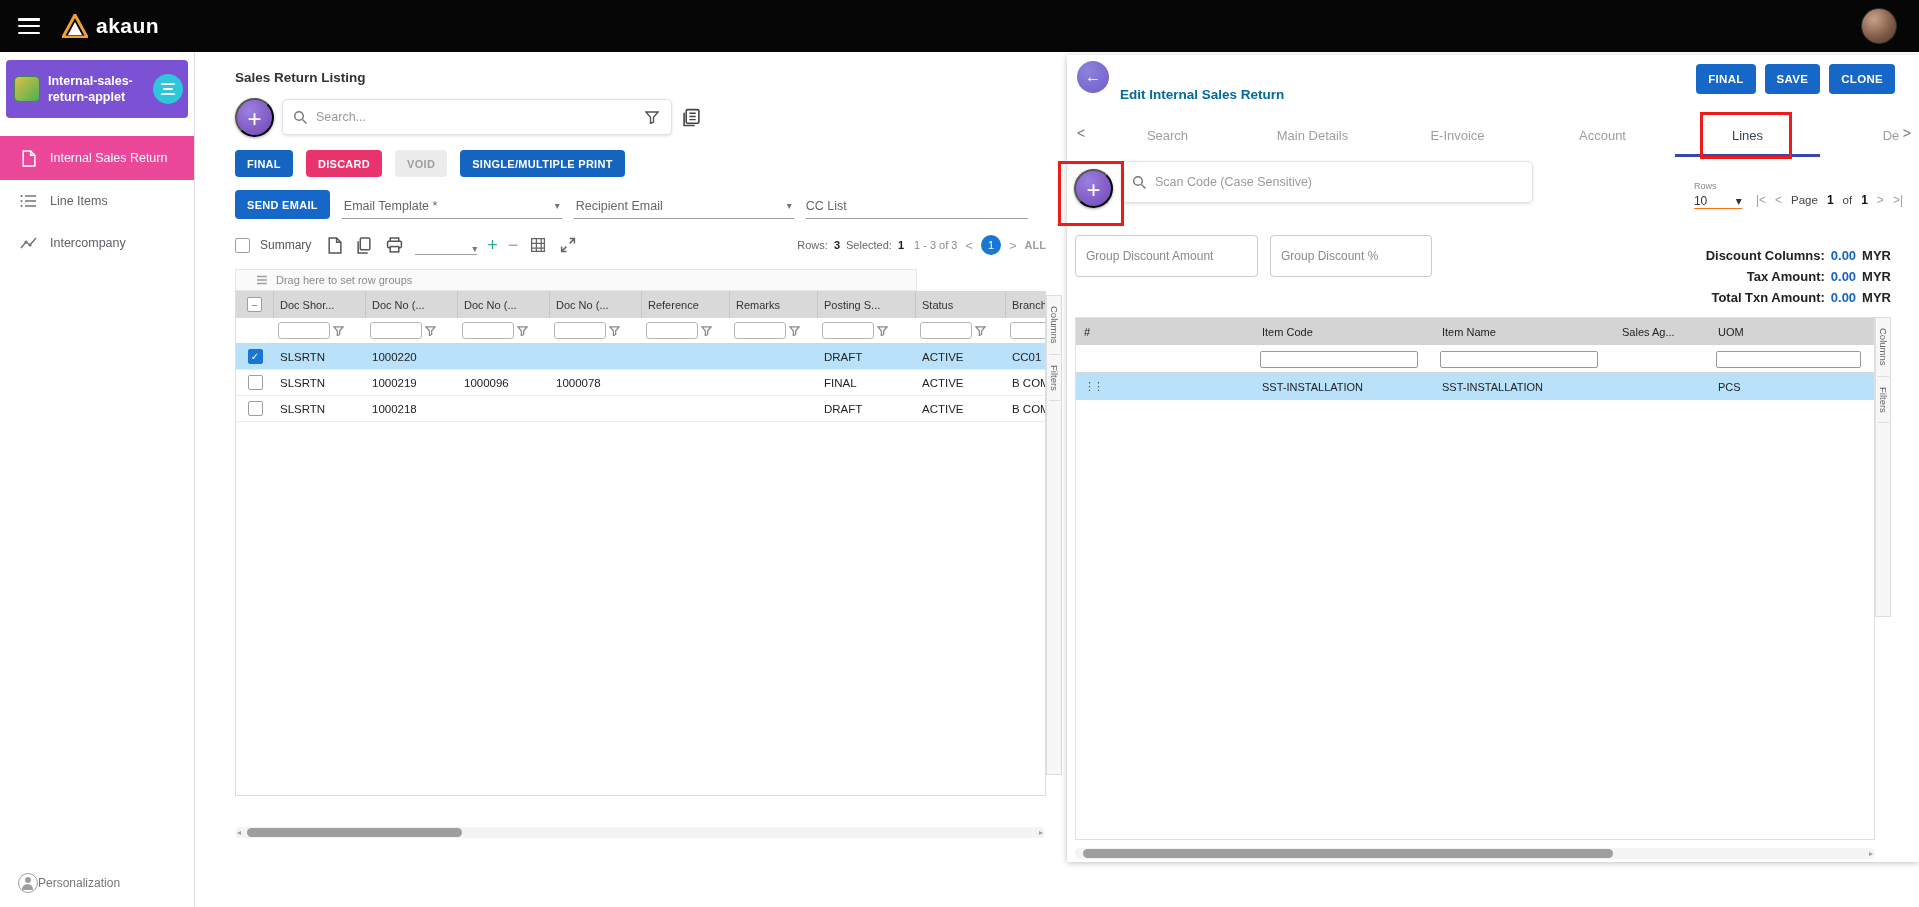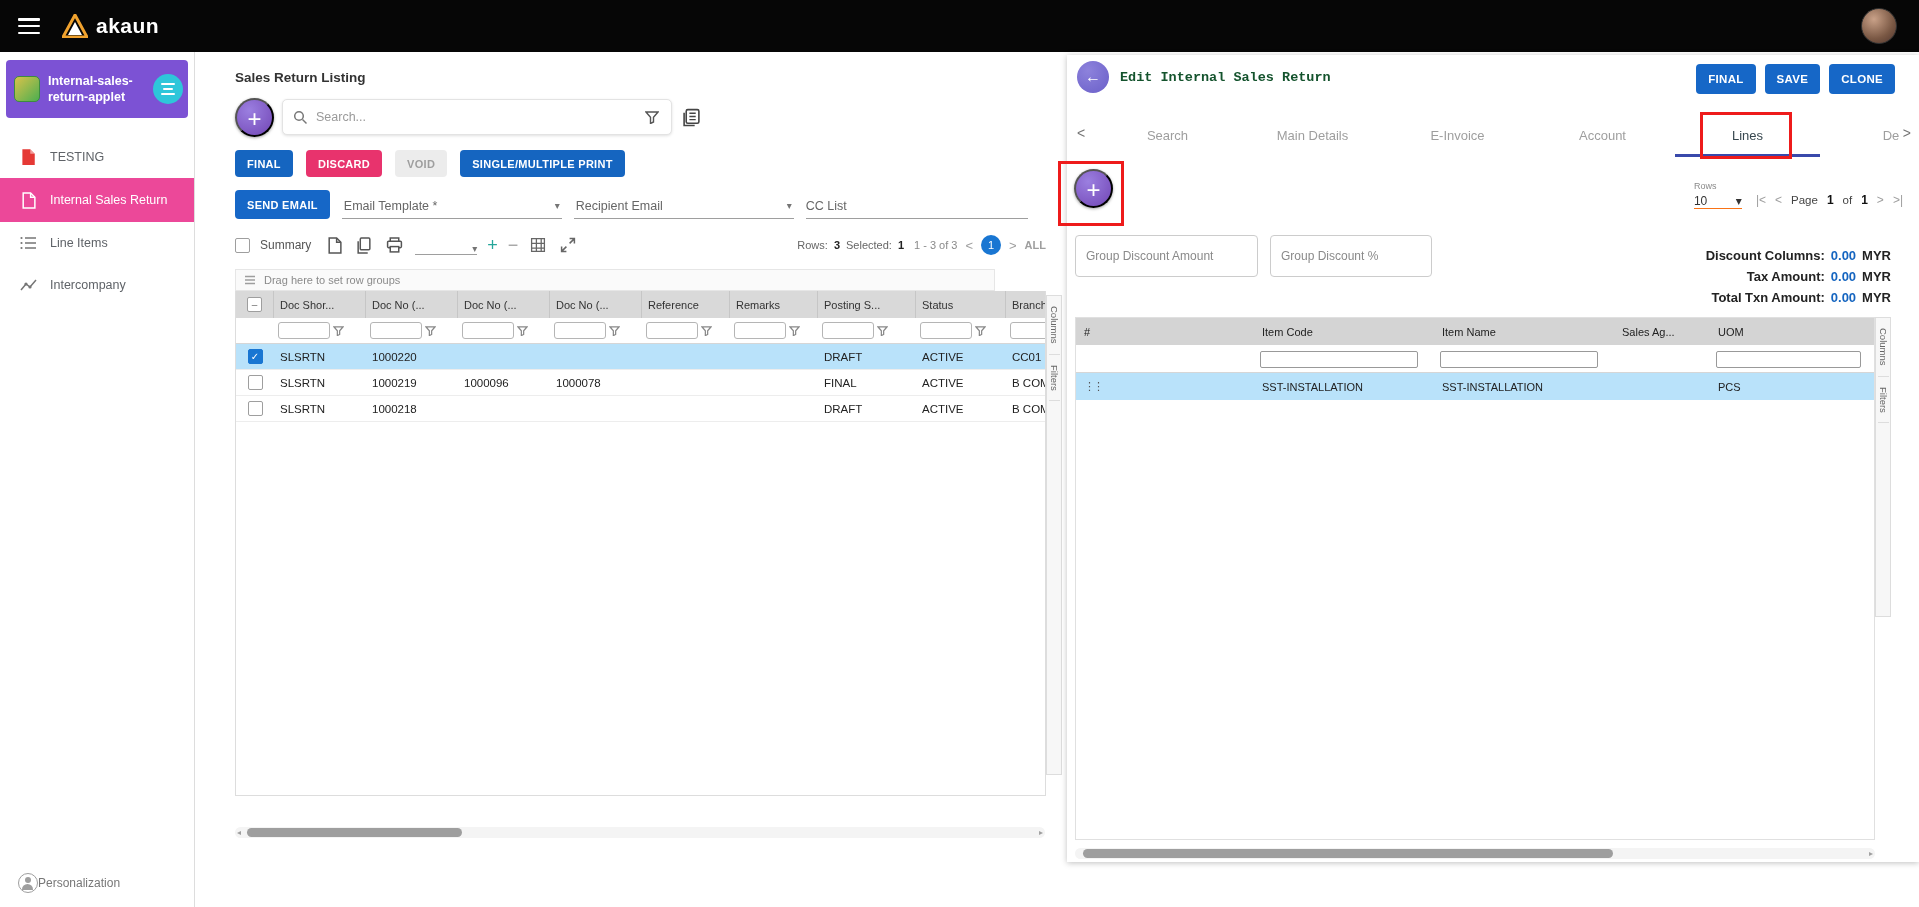--- a/index.html
+++ b/index.html
@@ -76,22 +76,22 @@
   .tb-glyph { font-size:18px; line-height:18px; cursor:pointer; }
   .tb-plus { color:#26a69a; } .tb-minus { color:#9e9e9e; }
   .rows-info { margin-left:auto; font-size:11px; color:#666; display:flex; align-items:center; gap:6px; }
   .rows-info b { color:#222; }
   .pager { display:flex; align-items:center; gap:8px; font-size:11px; color:#8a8a8a; }
   .page-chip { width:20px; height:20px; border-radius:50%; background:#1976d2; color:#fff; font-size:11px;
                display:flex; align-items:center; justify-content:center; }
   .pager .chev { font-size:13px; color:#9e9e9e; cursor:pointer; }
   .pager .all { font-weight:bold; color:#9e9e9e; cursor:pointer; }
 
-  .drag-bar { width:760px; height:22px; background:#fafafa; border:1px solid #e6e6e6; display:flex; align-items:center;
-              gap:8px; padding:0 8px; font-size:11px; color:#8a8a8a; }
+  .drag-bar { width:682px; height:22px; background:#fafafa; border:1px solid #e6e6e6; display:flex; align-items:center;
+              gap:8px; padding:0 20px; font-size:11px; color:#8a8a8a; }
   .grid-box { position:relative; width:811px; height:505px; border:1px solid #ddd; border-top:none; overflow:hidden; background:#fff; }
   .g-row { display:flex; width:850px; }
   .g-head { background:#d9d9d9; height:27px; align-items:center; font-size:11px; color:#333; }
   .g-head .g-cell { border-right:1px solid #c6c6c6; height:100%; display:flex; align-items:center; padding:0 6px; cursor:pointer; }
   .g-cell { flex:0 0 auto; overflow:hidden; white-space:nowrap; }
   .w-cb{width:38px; display:flex; align-items:center; justify-content:center;}
   .w1{width:92px}.w2{width:92px}.w3{width:92px}.w4{width:92px}.w5{width:88px}.w6{width:88px}.w7{width:98px}.w8{width:90px}.w9{width:80px}
   .g-filter { height:26px; align-items:center; border-bottom:1px solid #d6d6d6; background:#fff; }
   .g-filter .g-cell { display:flex; align-items:center; gap:3px; padding:0 4px; }
   .g-filter input { width:52px; height:17px; border:1px solid #b5b5b5; border-radius:3px; outline:none; font-size:10px; padding:0 3px; }
@@ -103,21 +103,21 @@
   .v-tab { writing-mode:vertical-rl; padding:10px 0; cursor:pointer; border-bottom:1px solid #ddd; }
   .hscroll { position:absolute; height:11px; background:#f4f4f4; border-radius:6px; display:flex; align-items:center; cursor:pointer; }
   .hscroll .thumb { position:absolute; top:1px; height:9px; background:#9e9e9e; border-radius:5px; }
   .scroll-arrow { font-size:8px; color:#9e9e9e; position:absolute; top:1px; }
 
   
   .editor { position:absolute; top:55px; left:1067px; width:852px; height:807px; background:#fff;
             box-shadow:0 1px 6px rgba(0,0,0,.25); }
   .back-btn { position:absolute; left:10px; top:6px; width:32px; height:32px; border-radius:50%; border:none; cursor:pointer;
               background:radial-gradient(circle at 35% 30%, #8d82dc, #6a5fc8); color:#fff; font-size:16px; line-height:30px; }
-  .editor-title { position:absolute; left:53px; top:15px; font-size:13.5px; font-weight:600; color:#14532d;font-family:Liberation Mono, monospace; }
+  .editor-title { position:absolute; left:53px; top:32px; font-size:13.5px; font-weight:600; color:#0369a1; }
   .editor-actions { position:absolute; right:24px; top:9px; display:flex; gap:9px; }
   .editor-actions .btn { height:30px; background:#1667c7; font-size:11.5px; }
   .tabs { position:absolute; left:0; right:0; top:58px; height:44px; display:flex; align-items:center; overflow:hidden;
           padding-left:28px; }
   .tab { flex:0 0 145px; text-align:center; font-size:13px; color:#9e9e9e; cursor:pointer; }
   .tab.active { color:#37474f; }
   .tab-underline { position:absolute; top:99px; left:608px; width:145px; height:3px; background:#3949ab; }
   .tab-chev { position:absolute; top:70px; font-size:14px; color:#757575; cursor:pointer; background:#fff; padding:0 4px; }
   .tab-chev.left { left:6px; } .tab-chev.right { right:4px; }
   .scan-box { position:absolute; left:54px; top:106px; width:412px; height:42px; border:1px solid #e3e3e3; border-radius:5px;
@@ -183,29 +183,20 @@
   <div class="applet-header">
     <span class="applet-icon"></span>
     <span class="applet-title">Internal-sales-return-applet</span>
     <span class="applet-toggle">
         <i></i>
         <i></i>
         <i></i>
       </span>
   </div>
   <nav class="menu">
-    <div class="menu-item">
-      <span class="mi-icon red">
-        <svg width="16" height="18" viewBox="0 0 14 16">
-            <path d="M2 1h7l4 4v10H2z" fill="currentColor"></path>
-            <path d="M9 1v4h4" fill="#fff" opacity=".5"></path>
-          </svg>
-      </span>
-      <span>TESTING</span>
-    </div>
     <div class="menu-item active">
       <span class="mi-icon">
         <svg width="15" height="17" viewBox="0 0 14 16">
             <path d="M2 1h7l4 4v10H2z" fill="none" stroke="currentColor" stroke-width="1.4"></path>
             <path d="M9 1v4h4" fill="none" stroke="currentColor" stroke-width="1.4"></path>
           </svg>
       </span>
       <span>Internal Sales Return</span>
     </div>
     <div class="menu-item">
@@ -488,20 +479,29 @@
     <span class="tab">Account</span>
     <span class="tab active">Lines</span>
     <span class="tab">Del</span>
   </div>
   <span class="tab-chev left">&lt;</span>
   <span class="tab-chev right">&gt;</span>
   <div class="tab-underline"></div>
 
   <button class="circle-add editor-add">+</button>
 
+  <div class="scan-box">
+    <span>
+      <svg width="15" height="15" viewBox="0 0 15 15">
+          <circle cx="6" cy="6" r="4.3" fill="none" stroke="#777" stroke-width="1.5"></circle>
+          <path d="m9.5 9.5 4 4" stroke="#777" stroke-width="1.5"></path>
+        </svg>
+    </span>
+    <input placeholder="Scan Code (Case Sensitive)" style="">
+  </div>
 
   <div class="rows-cluster">
     <div class="rows-select">
       <span>Rows</span>
       <span class="sel">
         <span>10</span>
         <span class="caret">▾</span>
       </span>
     </div>
     <div class="pager2">

